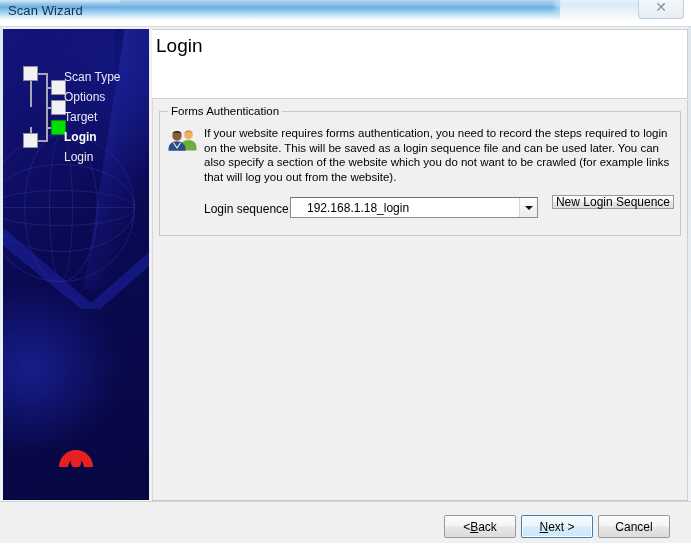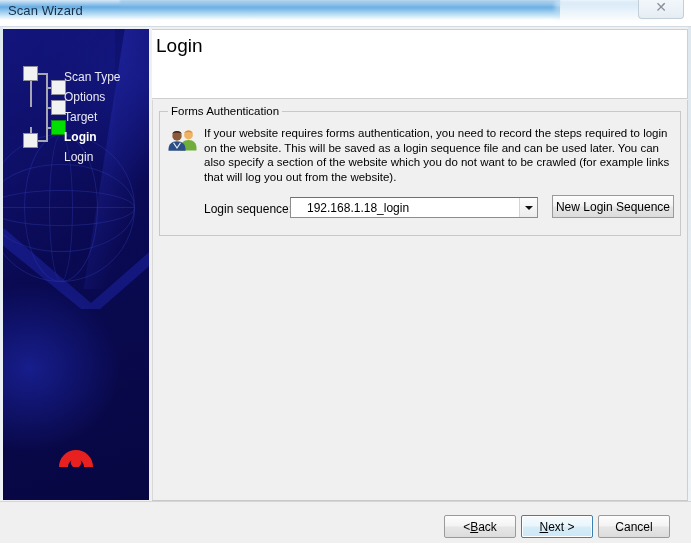--- a/index.html
+++ b/index.html
@@ -297,21 +297,21 @@
     background: linear-gradient(180deg,#fdfdfd 0%,#f3f3f3 48%,#e6e6e6 52%,#dcdcdc 100%);
     border: 1px solid #9a9a9a;
     display: flex;
     align-items: center;
     justify-content: center;
     white-space: nowrap;
   }
   .btn-newseq {
     position: absolute;
     left: 392px; top: -2px;
-    width: 122px; height: 23px; text-align: right;
+    width: 122px; height: 14px; text-align: right;
   }
 
   
   .footer-sep {
     position: absolute;
     left: 152px; top: 500px;
     width: 536px; height: 1px;
     background: #c8c8c8;
   }
   .footer {

